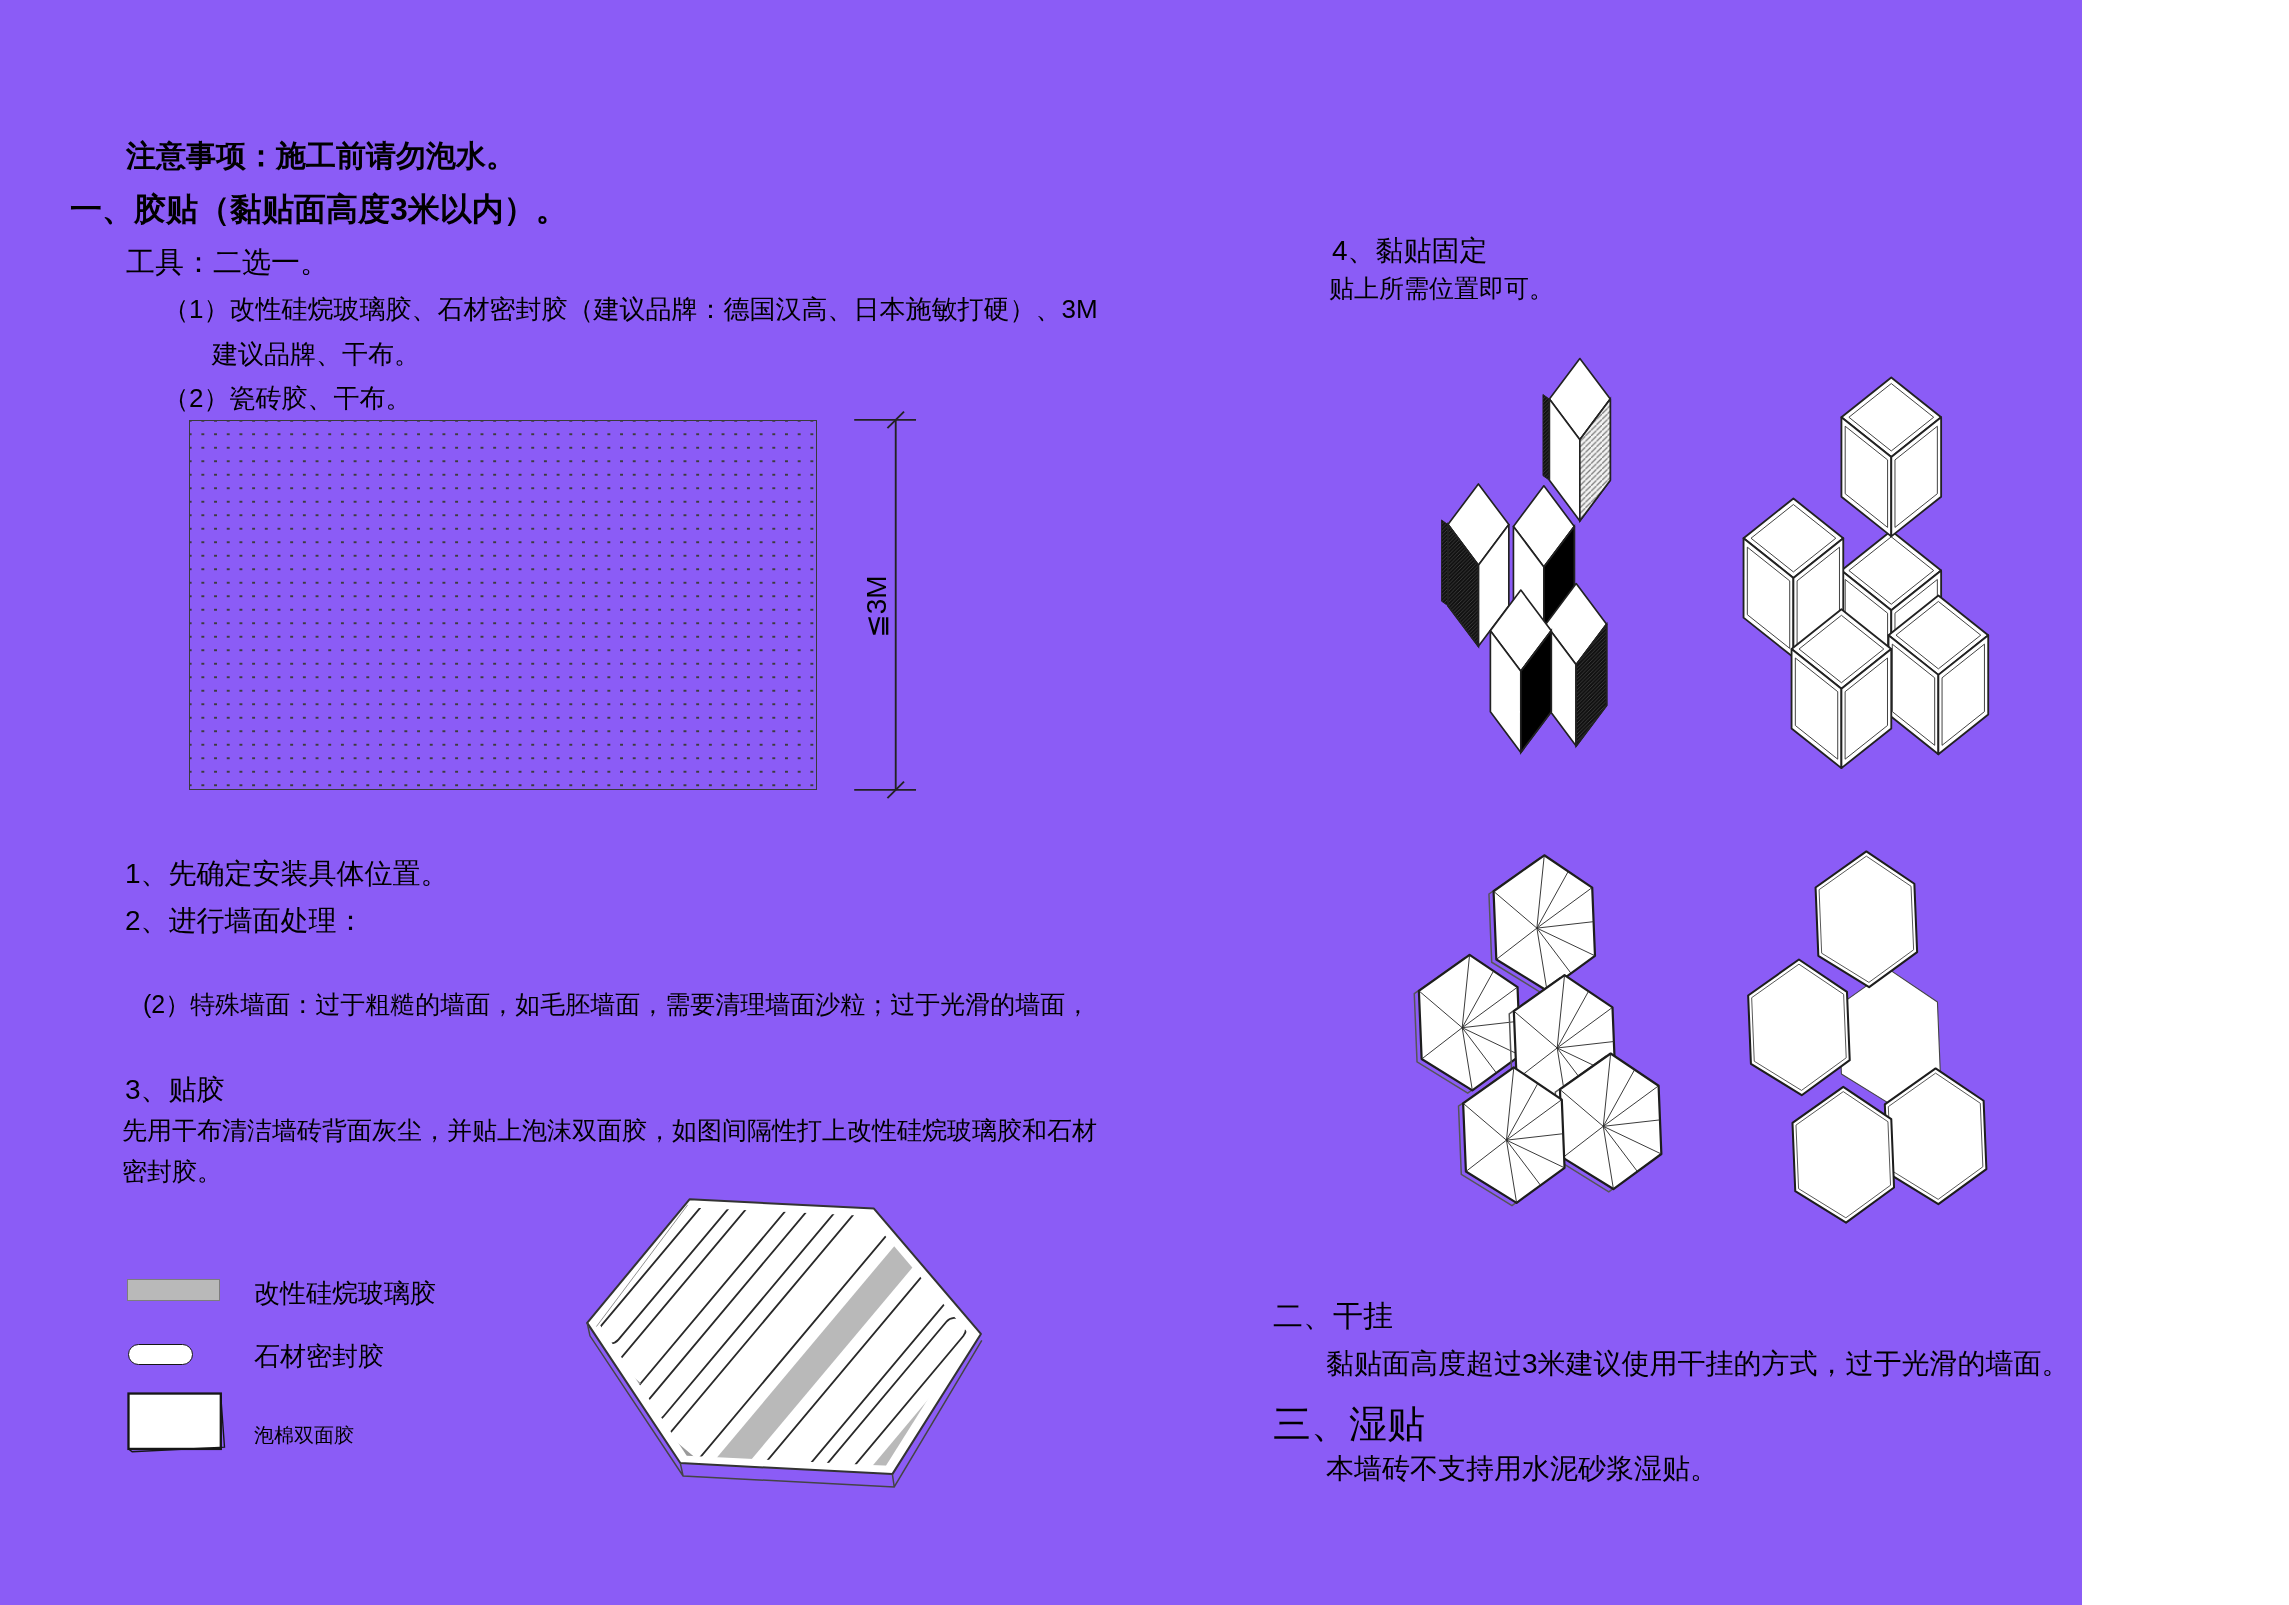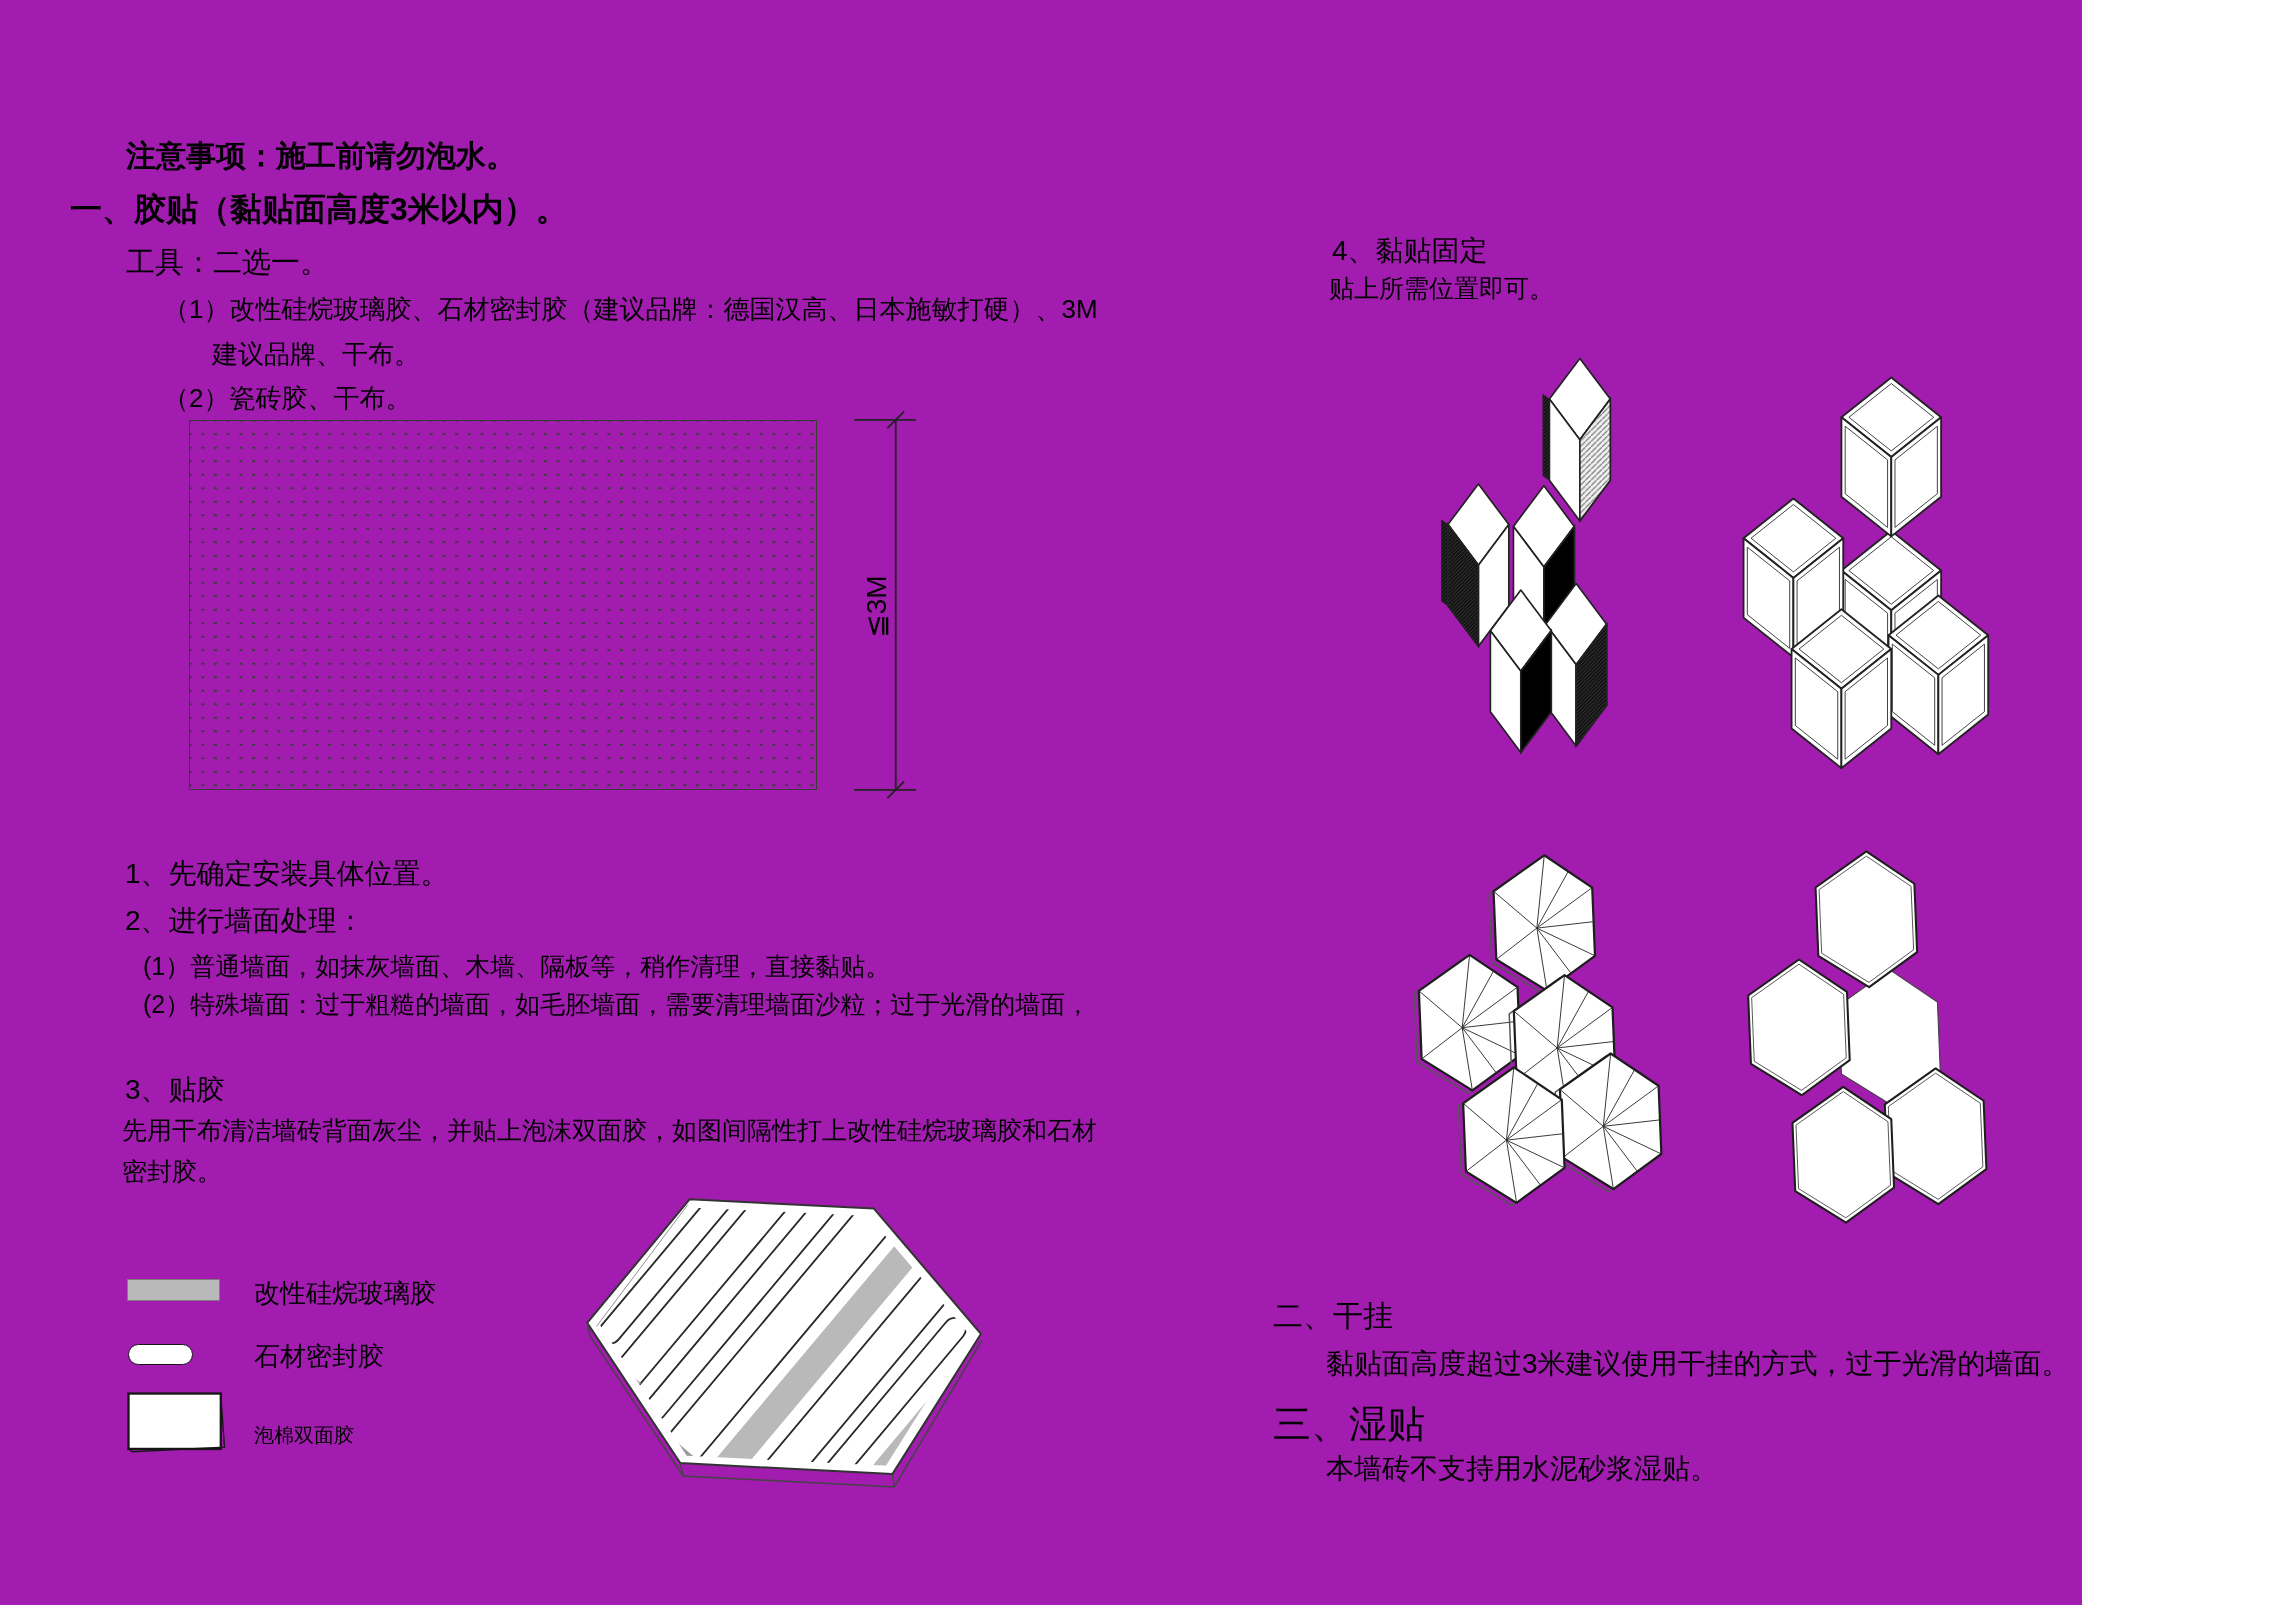--- a/index.html
+++ b/index.html
@@ -1,16 +1,16 @@
 <!DOCTYPE html>
 <html style="font-size:14.8px"><head>
 <meta charset="utf-8">
 <style>
   html,body{margin:0;padding:0;background:#fff;}
-  #page{position:relative;width:2082px;height:1606px;background:#a21caf;overflow:hidden;
+  #page{position:relative;width:2082px;height:1606px;background:#8b5cf6;overflow:hidden;
         font-family:"Liberation Sans","DejaVu Sans",sans-serif;color:#000;}
   .t{position:absolute;white-space:nowrap;line-height:1.25;color:#000;}
   .bold{font-weight:bold;}
   .wall{position:absolute;left:189px;top:420px;width:628px;height:370px;
         border:1.8px solid #3a3a3a;box-sizing:border-box;
         background-image:radial-gradient(circle,#3c3c3c 1.1px,rgba(0,0,0,0) 1.4px);
         background-size:12.7px 13.5px;background-position:6.5px 6.5px;}
   svg{position:absolute;overflow:visible;}
   .face{fill:#fff;stroke:#222;stroke-width:1.8;stroke-linejoin:round;}
   .thin{fill:none;stroke:#333;stroke-width:1;}
@@ -41,21 +41,20 @@
     <line x1="970" y1="455" x2="970" y2="856" stroke="#222" stroke-width="2"></line>
     <line x1="925" y1="455" x2="992" y2="455" stroke="#222" stroke-width="2"></line>
     <line x1="925" y1="856" x2="992" y2="856" stroke="#222" stroke-width="2"></line>
     <line x1="961" y1="464" x2="979" y2="446" stroke="#222" stroke-width="2"></line>
     <line x1="961" y1="865" x2="979" y2="847" stroke="#222" stroke-width="2"></line>
   </svg>
   <div class="t rot90" style="left:835px;top:589px;width:83px;font-size:28px;text-align:center;">≦3M</div>
 
   <div class="t" style="left:125px;top:856px;font-size:28px;">1、先确定安装具体位置。</div>
   <div class="t" style="left:125px;top:903px;font-size:28px;">2、进行墙面处理：</div>
-  <div class="t" style="left:143px;top:951px;font-size:25px;">(1）普通墙面，如抹灰墙面、木墙、隔板等，稍作清理，直接黏贴。</div>
   <div class="t" style="left:143px;top:989px;font-size:25px;">(2）特殊墙面：过于粗糙的墙面，如毛胚墙面，需要清理墙面沙粒；过于光滑的墙面，</div>
   <div class="t" style="left:125px;top:1072px;font-size:28px;">3、贴胶</div>
   <div class="t" style="left:122px;top:1115px;font-size:25px;">先用干布清洁墙砖背面灰尘，并贴上泡沫双面胶，如图间隔性打上改性硅烷玻璃胶和石材</div>
   <div class="t" style="left:122px;top:1156px;font-size:25px;">密封胶。</div>
 
   <div class="swatch-gray"></div>
   <div class="t" style="left:254px;top:1277px;font-size:26px;">改性硅烷玻璃胶</div>
   <div class="swatch-pill"></div>
   <div class="t" style="left:254px;top:1340px;font-size:26px;">石材密封胶</div>
   <svg style="left:122px;top:1388px;" width="109" height="72" viewBox="0 0 118 78">

